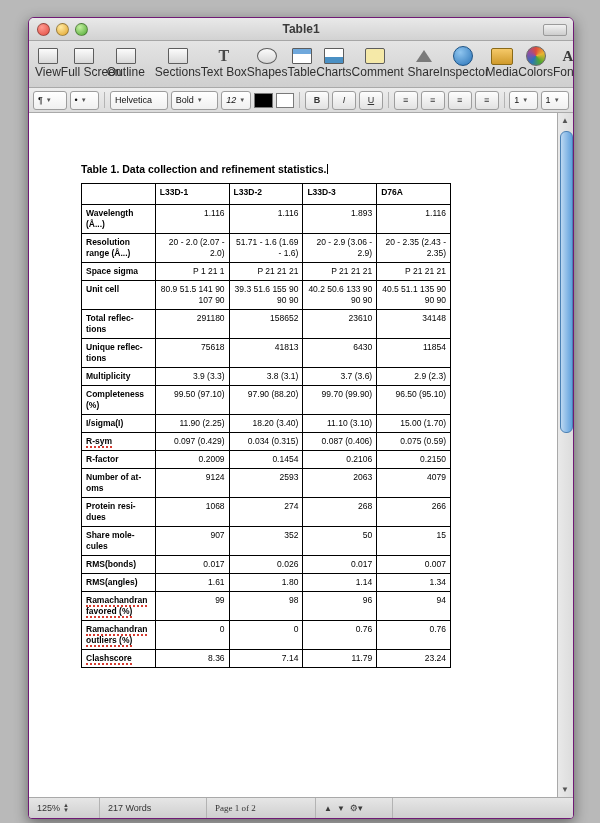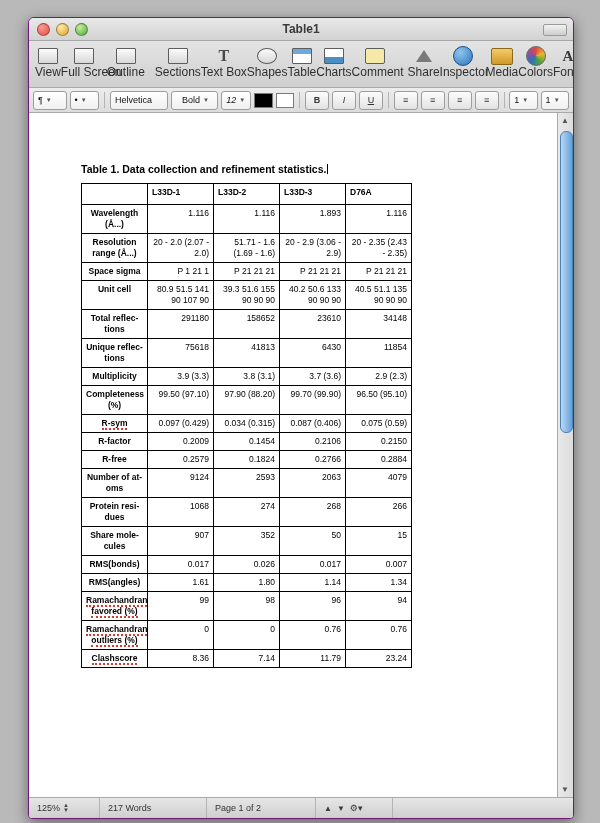--- a/index.html
+++ b/index.html
@@ -210,39 +210,39 @@
   .caret-bar {
     display: inline-block;
     width: 1px;
     height: 10px;
     background: #000;
     vertical-align: -1px;
     margin-left: 1px;
   }
   table.stats {
     border-collapse: collapse;
-    width: 331px;
+    width: 370px;
     font-size: 8.5px;
     table-layout: fixed;
   }
   table.stats th, table.stats td {
     border: 1px solid #000;
     padding: 3px 4px;
     vertical-align: top;
     line-height: 11px;
   }
   table.stats thead th {
     font-weight: bold;
     text-align: left;
     height: 14px;
   }
   table.stats thead th.blank { border-top: 1px solid #000; }
   table.stats tbody th {
     font-weight: bold;
-    text-align: center;
+    text-align: left;
     width: 84px;
   }
   table.stats tbody td {
     text-align: right;
   }
   .misspell {
     border-bottom: 2px dotted #d63a2f;
     padding-bottom: 0px;
   }
   
@@ -285,21 +285,21 @@
   .sb-cell {
     display: flex;
     align-items: center;
     gap: 3px;
     height: 100%;
     padding: 0 8px;
     border-right: 1px solid #b3b3b3;
   }
   .sb-cell.zoom { width: 54px; }
   .sb-cell.words { width: 90px; justify-content: flex-start; }
-  .sb-cell.pages { width: 92px; }
+  .sb-cell.pages { width: 92px; font-family: Liberation Serif, serif; }
   .sb-cell.nav { width: 60px; gap: 5px; }
   .sb-grow { flex: 1 1 auto; }
   .stepper {
     display: inline-flex;
     flex-direction: column;
     line-height: 5px;
     font-size: 6px;
     color: #444;
   }
   .nav-tri { font-size: 8px; color: #3a3a3a; }
@@ -434,21 +434,21 @@
       <span class="caret">▼</span>
     </div>
     <div class="fb-combo" style="width:34px;">
       <span>•</span>
       <span class="caret">▼</span>
     </div>
     <div class="fb-sep"></div>
     <div class="fb-combo" style="width:78px;">
       <span>Helvetica</span>
     </div>
-    <div class="fb-combo" style="width:62px;justify-content:center;">
+    <div class="fb-combo" style="width:62px;">
       <span>Bold</span>
       <span class="caret">▼</span>
     </div>
     <div class="fb-combo" style="width:34px;font-style:italic;">
       <span>12</span>
       <span class="caret">▼</span>
     </div>
     <div class="swatch"></div>
     <div class="swatch white"></div>
     <div class="fb-sep"></div>
@@ -545,39 +545,39 @@
                 <td>2.9 (2.3)</td>
               </tr>
               <tr>
                 <th>Completeness (%)</th>
                 <td>99.50 (97.10)</td>
                 <td>97.90 (88.20)</td>
                 <td>99.70 (99.90)</td>
                 <td>96.50 (95.10)</td>
               </tr>
               <tr>
+                <th>I/sigma(I)</th>
+                <td>11.90 (2.25)</td>
+                <td>18.20 (3.40)</td>
+                <td>11.10 (3.10)</td>
+                <td>15.00 (1.70)</td>
+              </tr>
+              <tr>
                 <th><span class="misspell">R-sym</span></th>
                 <td>0.097 (0.429)</td>
                 <td>0.034 (0.315)</td>
                 <td>0.087 (0.406)</td>
                 <td>0.075 (0.59)</td>
               </tr>
               <tr>
                 <th>R-factor</th>
                 <td>0.2009</td>
                 <td>0.1454</td>
                 <td>0.2106</td>
                 <td>0.2150</td>
-              </tr>
-              <tr>
-                <th>R-free</th>
-                <td>0.2579</td>
-                <td>0.1824</td>
-                <td>0.2766</td>
-                <td>0.2884</td>
               </tr>
               <tr>
                 <th>Number of at-oms</th>
                 <td>9124</td>
                 <td>2593</td>
                 <td>2063</td>
                 <td>4079</td>
               </tr>
               <tr>
                 <th>Protein resi-dues</th>

